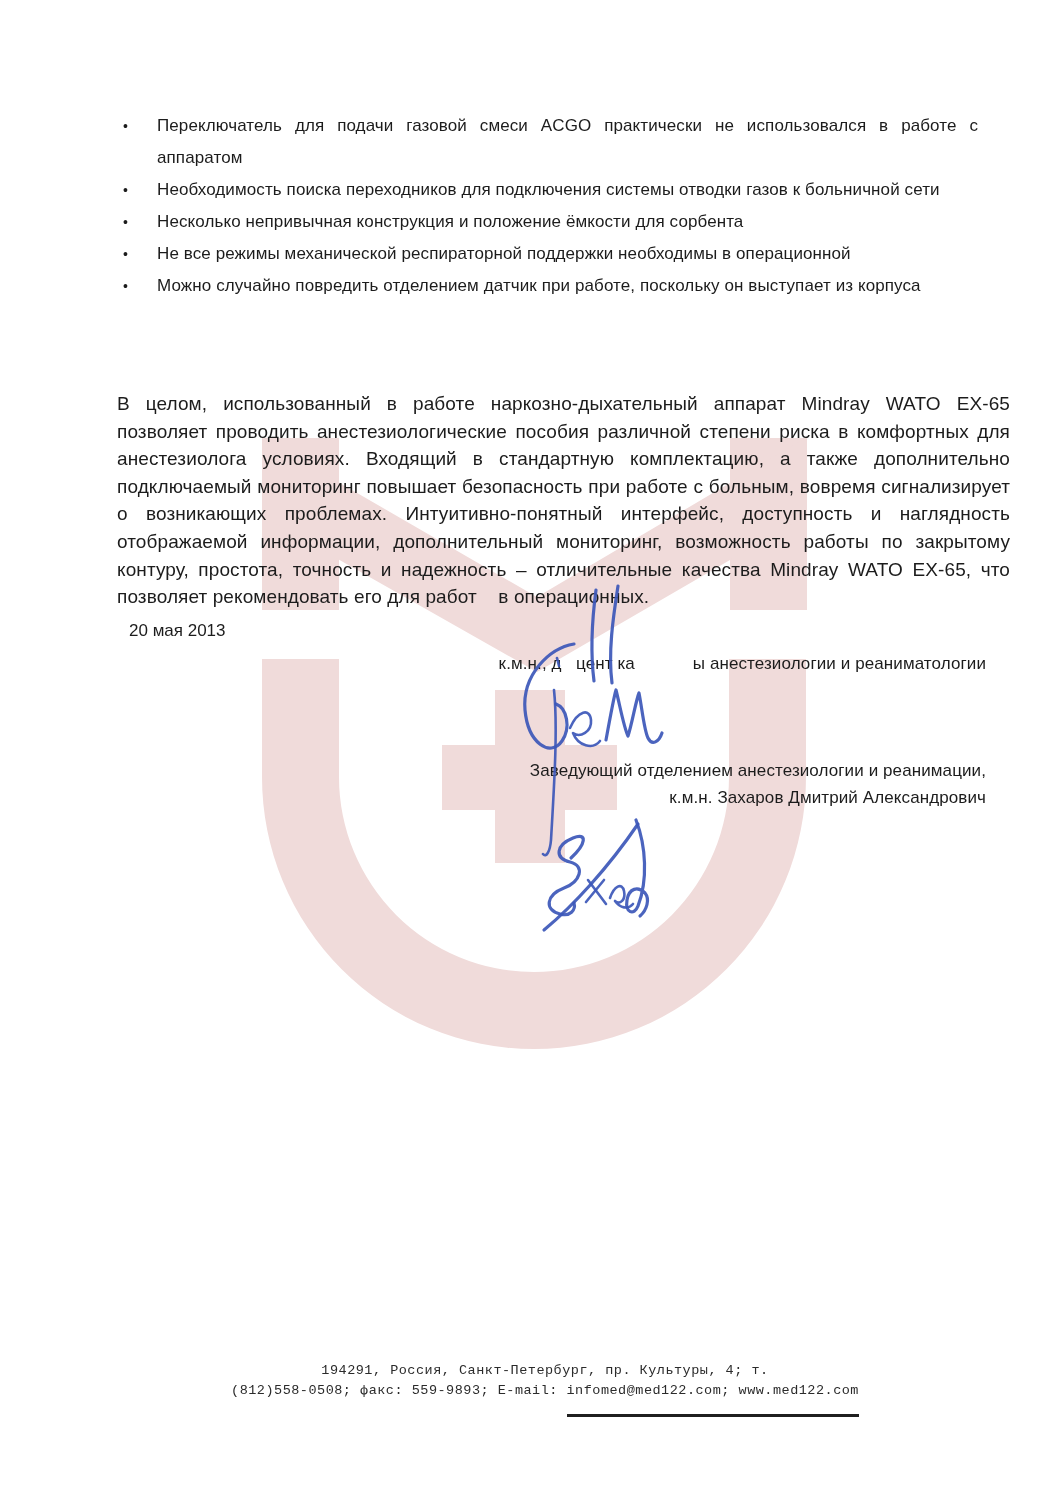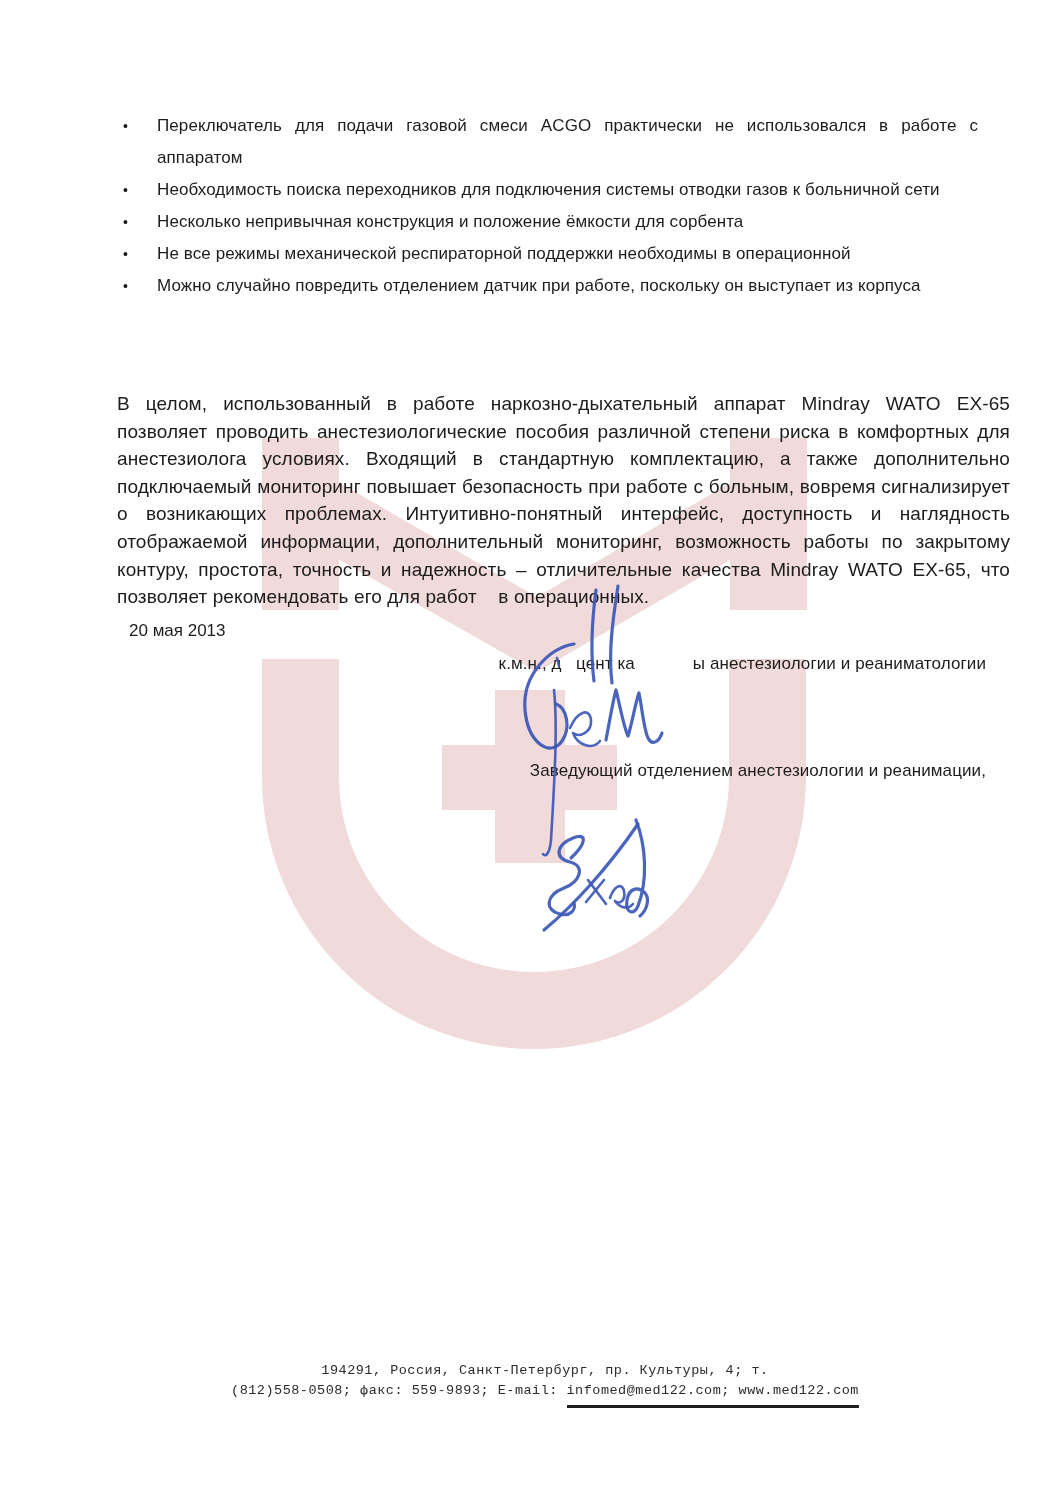--- a/index.html
+++ b/index.html
@@ -44,21 +44,21 @@
   .ink path.thick{stroke-width:3.2;}
   #sig-ink-1{left:478px;top:578px;width:200px;height:300px;}
   #sig-ink-2{left:528px;top:798px;width:152px;height:152px;}
   
   .footer{
     position:absolute;left:15px;top:1361px;width:1060px;z-index:1;
     text-align:center;
     font-family:"Liberation Mono","DejaVu Sans Mono",monospace;
     font-size:13.5px;line-height:20px;color:#2b2b2b;letter-spacing:0.5px;
   }
-  .footer .links{border-bottom:3px solid #1f1f1f;padding-bottom:7px;}
+  .footer .links{border-bottom:3px solid #1f1f1f;padding-bottom:16px;}
 </style>
 </head>
 <body>
 
 <div class="page">
 
   <div class="watermark">
     <svg viewBox="0 0 560 620">
       <g class="wm-fill">
 
@@ -100,20 +100,21 @@
   <div class="para">В целом, использованный в работе наркозно-дыхательный аппарат Mindray WATO EX-65 позволяет проводить анестезиологические пособия различной степени риска в комфортных для анестезиолога условиях. Входящий в стандартную комплектацию, а также дополнительно подключаемый мониторинг повышает безопасность при работе с больным, вовремя сигнализирует о возникающих проблемах. Интуитивно-понятный интерфейс, доступность и наглядность отображаемой информации, дополнительный мониторинг, возможность работы по закрытому контуру, простота, точность и надежность – отличительные качества Mindray WATO EX-65, что позволяет рекомендовать его для работ&nbsp;&nbsp;&nbsp;&nbsp;в операционных.</div>
 
   <div class="date">20 мая 2013</div>
 
   <div class="sig-block sig-block-1">
     <div>к.м.н., д&nbsp;&nbsp;&nbsp;цент ка&nbsp;&nbsp;&nbsp;&nbsp;&nbsp;&nbsp;&nbsp;&nbsp;&nbsp;&nbsp;&nbsp;&nbsp;ы анестезиологии и реаниматологии</div>
   </div>
 
   <div class="sig-block sig-block-2">
     <div>Заведующий отделением анестезиологии и реанимации,</div>
+    <div>к.м.н. Захаров Дмитрий Александрович</div>
   </div>
 
   <div class="ink" id="sig-ink-1">
     <svg viewBox="0 0 200 300">
       <path class="thick" d="M118 12 C114 42 112 72 116 103"></path>
       <path class="thick" d="M140 8 C135 40 130 75 134 105"></path>
       <path d="M79 80 L81 88"></path>
       <path class="thick" d="M96 66 C72 70 44 96 47 132 C50 165 72 180 84 163 C93 150 89 130 78 126"></path>
       <path d="M76 112 C80 150 76 210 73 262 C72 274 68 280 65 276"></path>
       <path d="M92 150 C100 132 112 130 113 142 C114 154 102 160 95 155 C100 168 115 172 122 163"></path>

